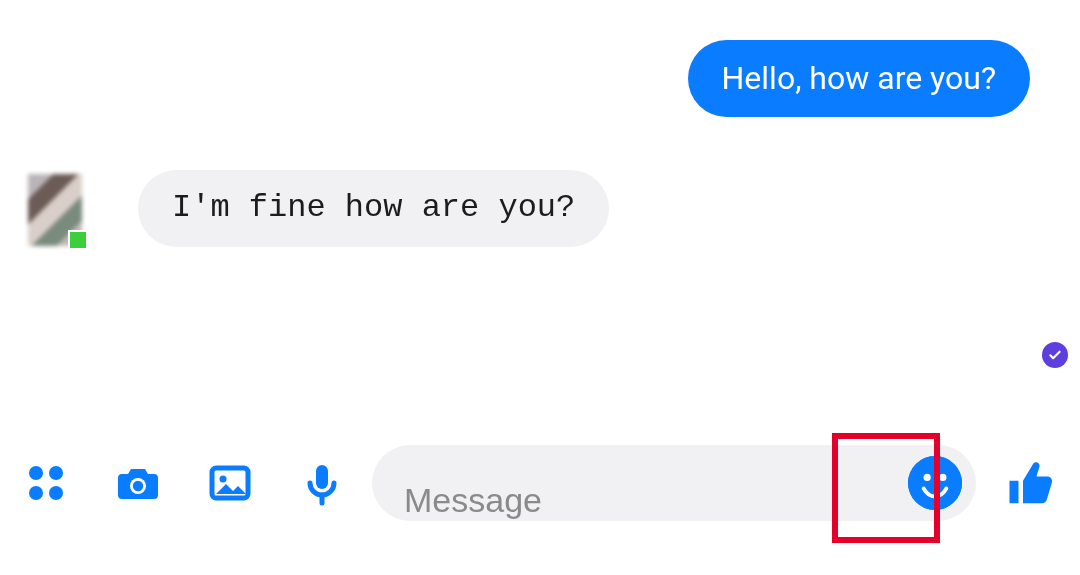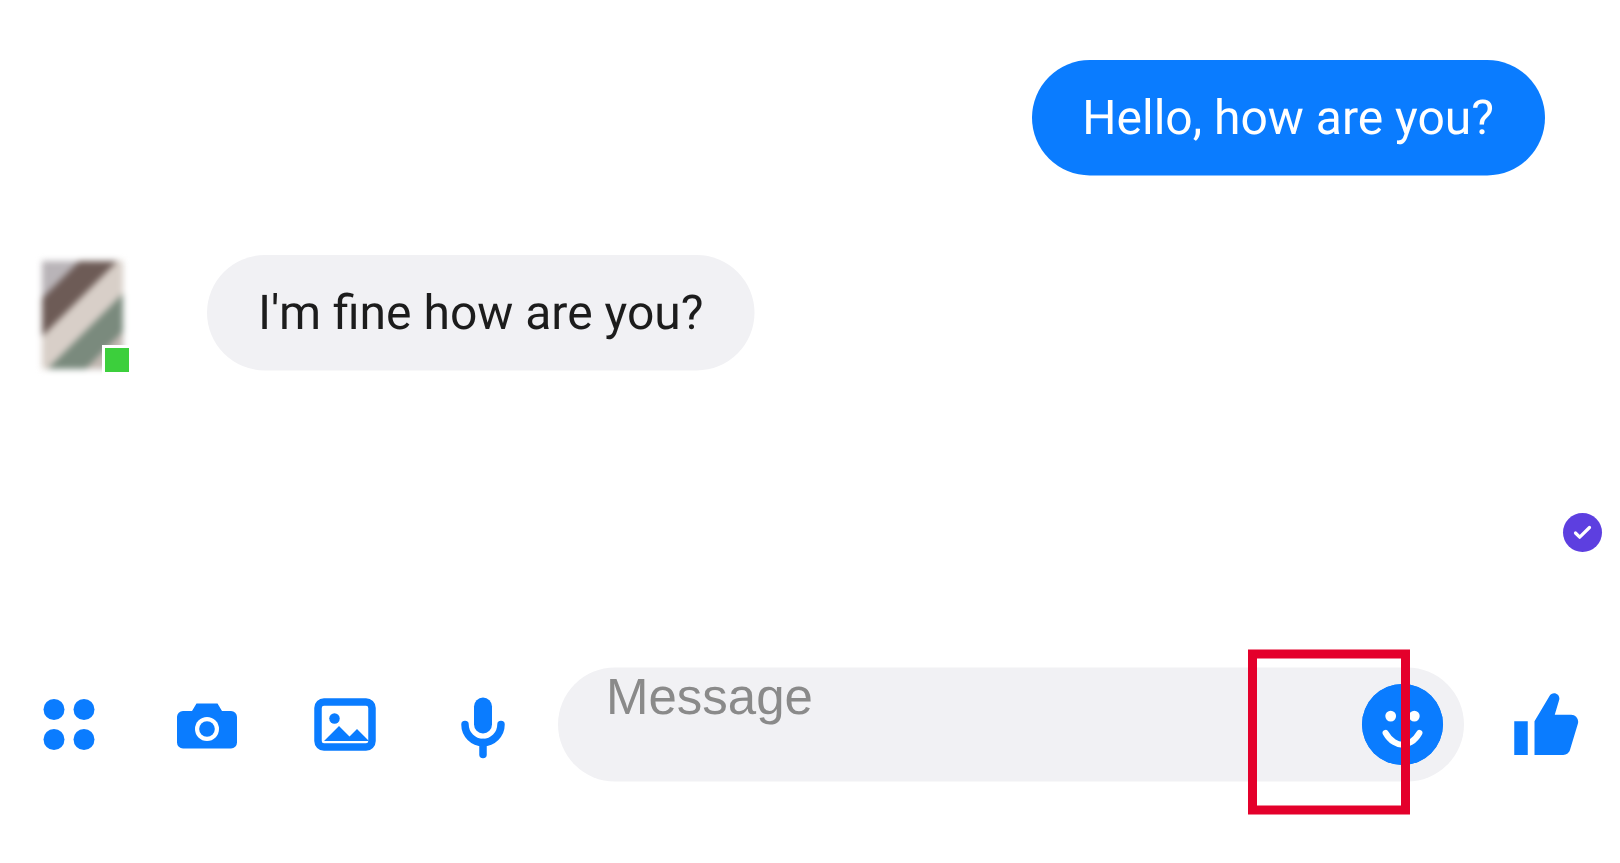--- a/index.html
+++ b/index.html
@@ -25,20 +25,21 @@
     white-space: nowrap;
   }
   .sent {
     background: #0a7cff;
     color: #ffffff;
     text-align: right;
   }
   .received {
     background: #f1f1f4;
     color: #1c1c1c;
+    font-family: Liberation Mono, monospace;
   }
   #m1 { top: 40px;  right: 50px; }
   #m2 { top: 170px; left: 138px; }
   #m3 { top: 280px; right: 50px; }
 
   
   .avatar {
     position: absolute;
     top: 174px; left: 28px;
     width: 54px; height: 72px;
@@ -83,21 +84,21 @@
   }
   .ic-btn svg { width: 48px; height: 48px; }
 
   .input-pill {
     flex: 1 1 auto;
     height: 76px;
     margin: 0 8px 0 4px;
     background: #f1f1f4;
     border-radius: 40px;
     display: flex;
-    align-items: flex-start;
+    align-items: flex-end;
     padding-left: 30px;
     position: relative;
   }
   .msg-input {
     border: none; outline: none;
     background: transparent;
     font-size: 34px;
     color: #333;
     width: 100%;
     padding-right: 100px;

